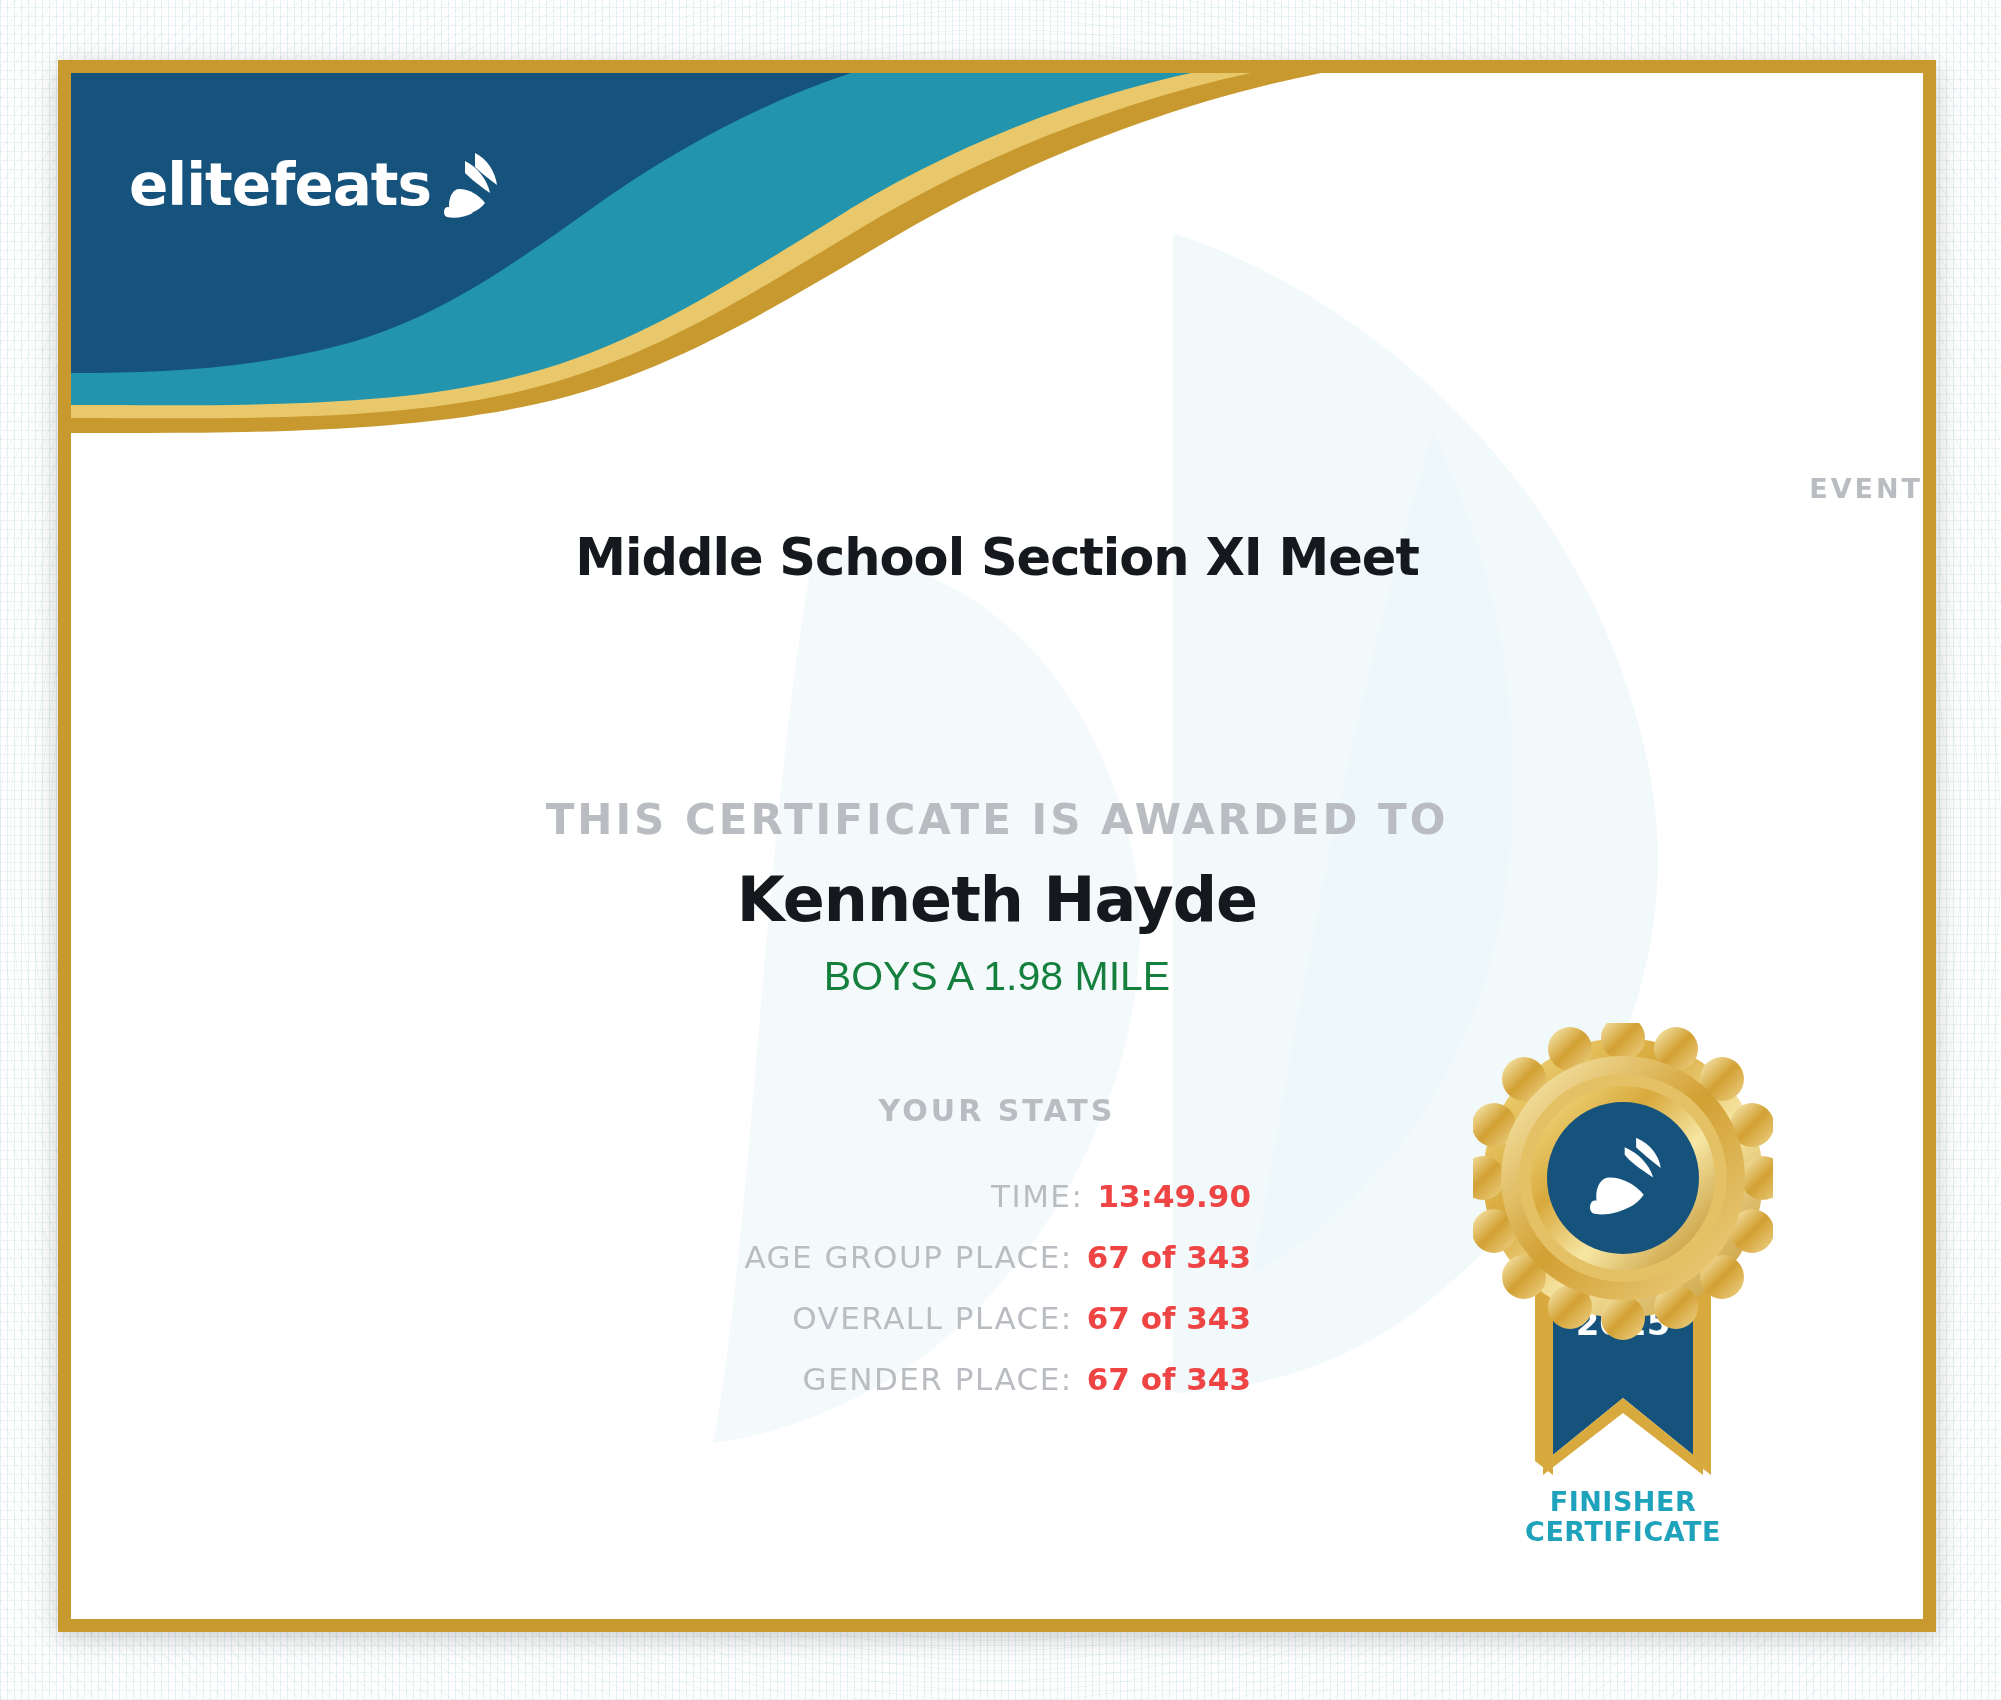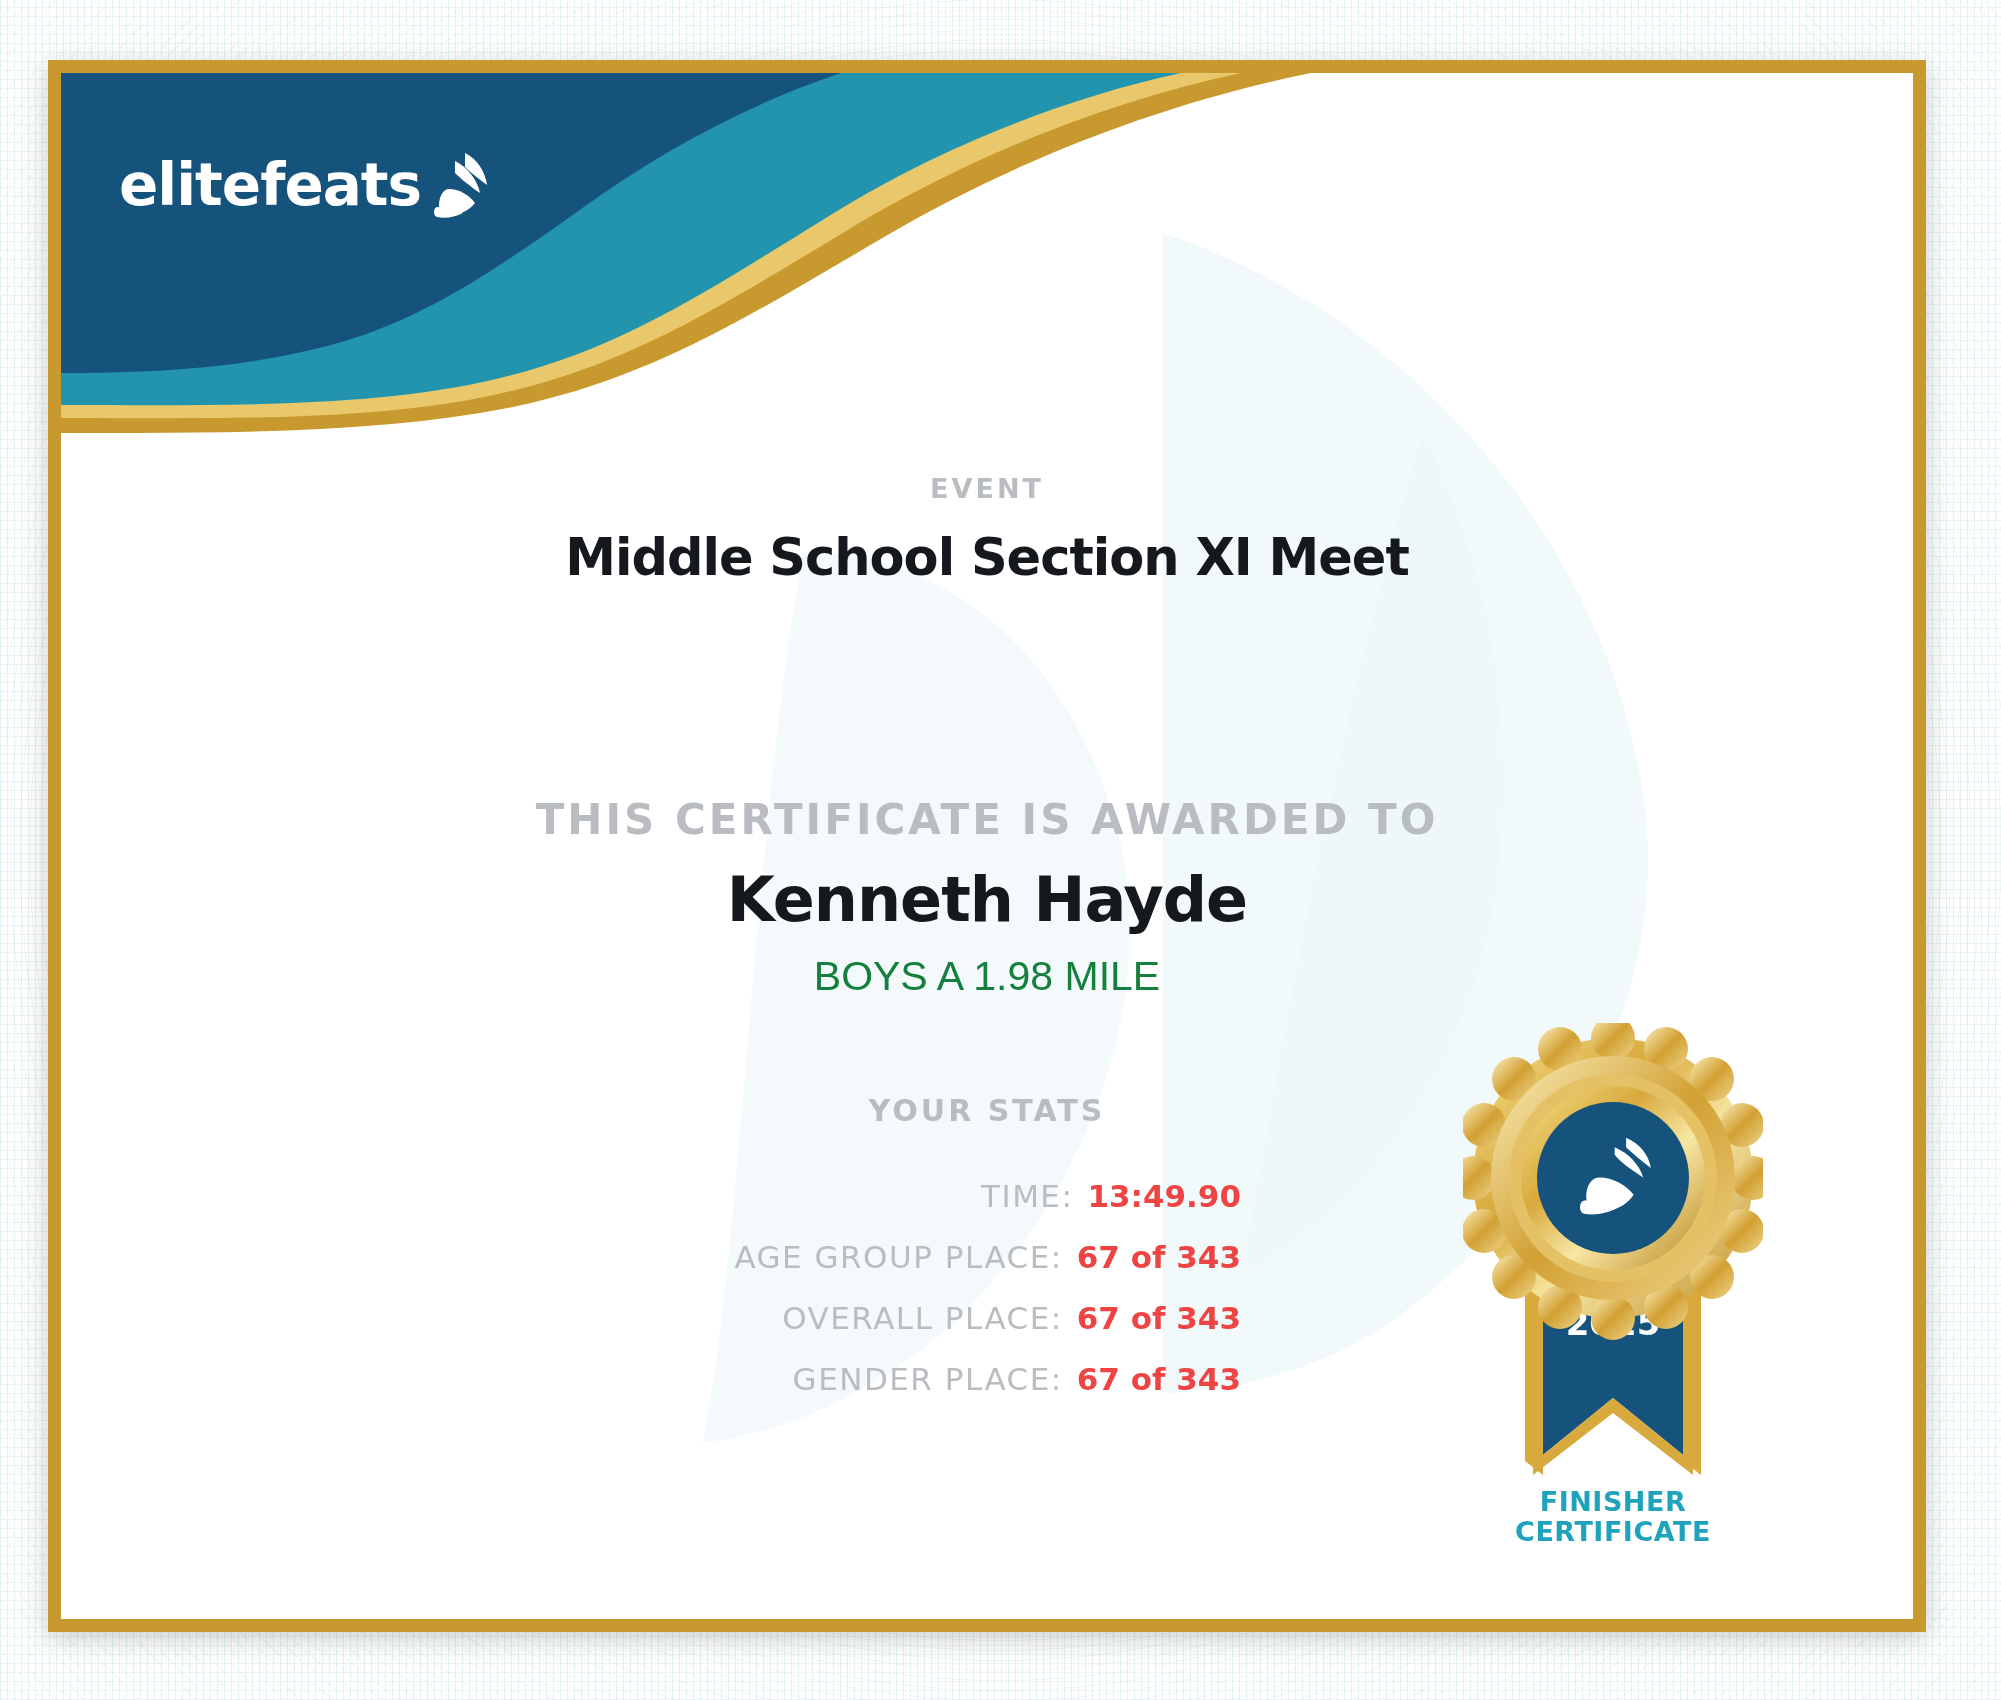--- a/index.html
+++ b/index.html
@@ -28,21 +28,21 @@
     height: 1700px;
     background:
       repeating-linear-gradient(90deg, rgba(120,180,190,0.18) 0 1px, rgba(255,255,255,0) 1px 7px),
       repeating-linear-gradient(0deg, rgba(120,180,190,0.13) 0 1px, rgba(255,255,255,0) 1px 9px),
       repeating-radial-gradient(circle at 50% 50%, rgba(130,190,195,0.10) 0 1px, rgba(255,255,255,0) 1px 10px);
   }
 
   
   .gold-frame {
     position: absolute;
-    left: 48px;
+    left: 58px;
     top: 60px;
     width: 1878px;
     height: 1572px;
     border: 13px solid #c8992f;
     background: #ffffff;
     box-sizing: border-box;
     box-shadow: 0 6px 26px rgba(0,0,0,0.20);
     overflow: hidden;
   }
   .inner {
@@ -99,20 +99,21 @@
     color: #b9bcc0;
     letter-spacing: 3px;
     font-weight: bold;
     font-family: "DejaVu Sans", sans-serif;
   }
   .event-label {
     position: absolute;
     top: 400px;
     width: 100%;
     font-size: 27px;
+    text-align: right;
   }
   .event-name {
     position: absolute;
     top: 455px;
     width: 100%;
     font-size: 51px;
     font-weight: bold;
     color: #15181c;
     letter-spacing: -1px;
     font-family: "DejaVu Sans", sans-serif;

